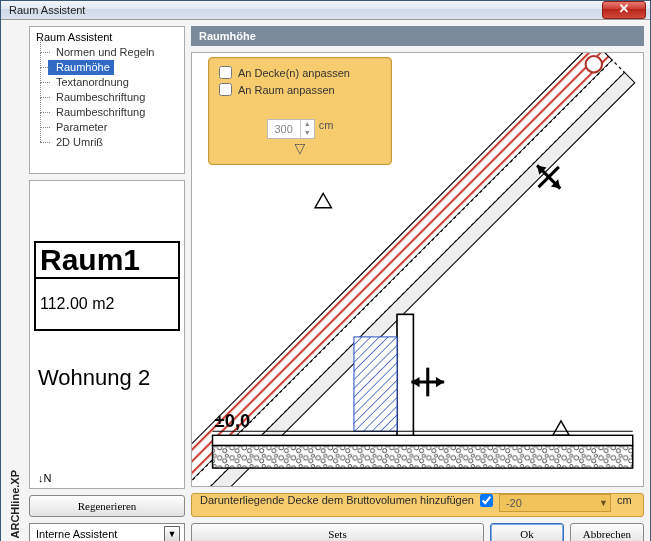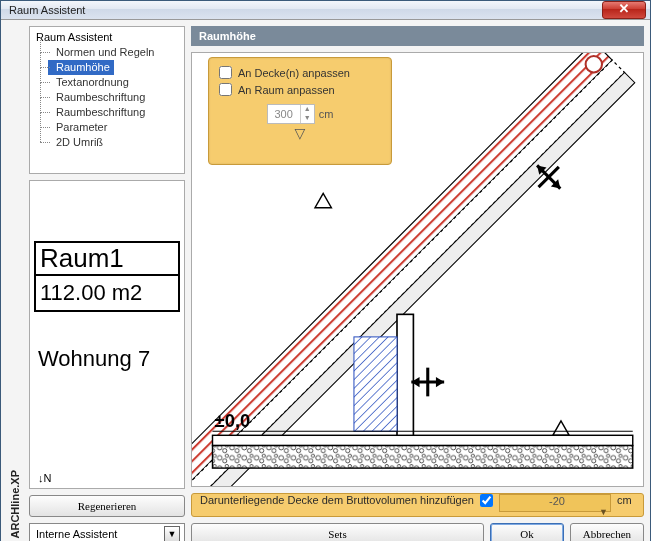--- a/index.html
+++ b/index.html
@@ -115,27 +115,27 @@
     position: relative;
     padding: 4px;
     font-family: Arial, sans-serif;
   }
   .preview .box {
     border: 2px solid #000;
     margin-top: 56px;
   }
   .preview .row1 {
     border-bottom: 2px solid #000;
-    font-size: 26px;
-    font-weight: normal;
+    font-size: 30px;
+    font-weight: bold;
     padding: 0 4px;
   }
   .preview .row2 {
-    font-size: 22px;
-    padding: 4px 4px;
+    font-size: 16px;
+    padding: 16px 4px;
   }
   .preview .woh {
     margin-top: 34px;
     font-size: 22px;
     padding: 0 4px;
   }
   .preview .north {
     position: absolute;
     bottom: 4px;
     left: 8px;
@@ -183,21 +183,21 @@
     width: 184px;
     height: 108px;
     background: #f6cc6e;
     border: 1px solid #c89a3a;
     border-radius: 4px;
     padding: 8px 10px;
     box-shadow: inset 0 0 2px rgba(0,0,0,0.15);
   }
   .chk { display: flex; align-items: center; gap: 6px; margin-bottom: 4px; color: #333;}
   .chk input { margin:0; width:13px; height:13px;}
-  .heightrow { display: flex; align-items: center; justify-content: center; gap: 4px; margin-top: 8px;}
+  .heightrow { display: flex; justify-content: center; gap: 4px; margin-top: 23px;}
   .heightrow .spinner {
     width: 48px;
     height: 20px;
     border: 1px solid #bbb;
     background: #fff;
     display: flex;
   }
   .heightrow .spinner .val { flex:1; text-align:center; color:#888; line-height:18px;}
   .heightrow .spinner .arrows { width:14px; display:flex; flex-direction:column; border-left:1px solid #ccc;}
   .heightrow .spinner .arrows div{ flex:1; font-size:7px; text-align:center; color:#888; line-height:8px;}
@@ -216,21 +216,20 @@
   }
   .footer-strip .combo {
     width: 112px;
     height: 18px;
     border: 1px solid #c89a3a;
     background: #f0c45a;
     display: flex;
     align-items: center;
     padding: 0 2px 0 6px;
     color: #555;
-    flex-direction: column;
   }
   .footer-strip .combo .dd { margin-left:auto; font-size:9px; color:#6a5222;}
   .bottombar {
     margin-top: 6px;
     display: flex;
     align-items: center;
     gap: 6px;
   }
   .bottombar .select {
     width: 156px;
@@ -284,21 +283,21 @@
               <li>Parameter</li>
               <li>2D Umriß</li>
             </ul>
           </div>
 
           <div class="panel preview">
             <div class="box">
               <div class="row1">Raum1</div>
               <div class="row2">112.00 m2</div>
             </div>
-            <div class="woh">Wohnung 7</div>
+            <div class="woh">Wohnung 2</div>
             <div class="north">↓<span>N</span></div>
           </div>
 
           <div class="btn">Regenerieren</div>
         </div>
 
         <div class="rightcol">
           <div class="subheader">Raumhöhe</div>
 
           <div class="diagram">

